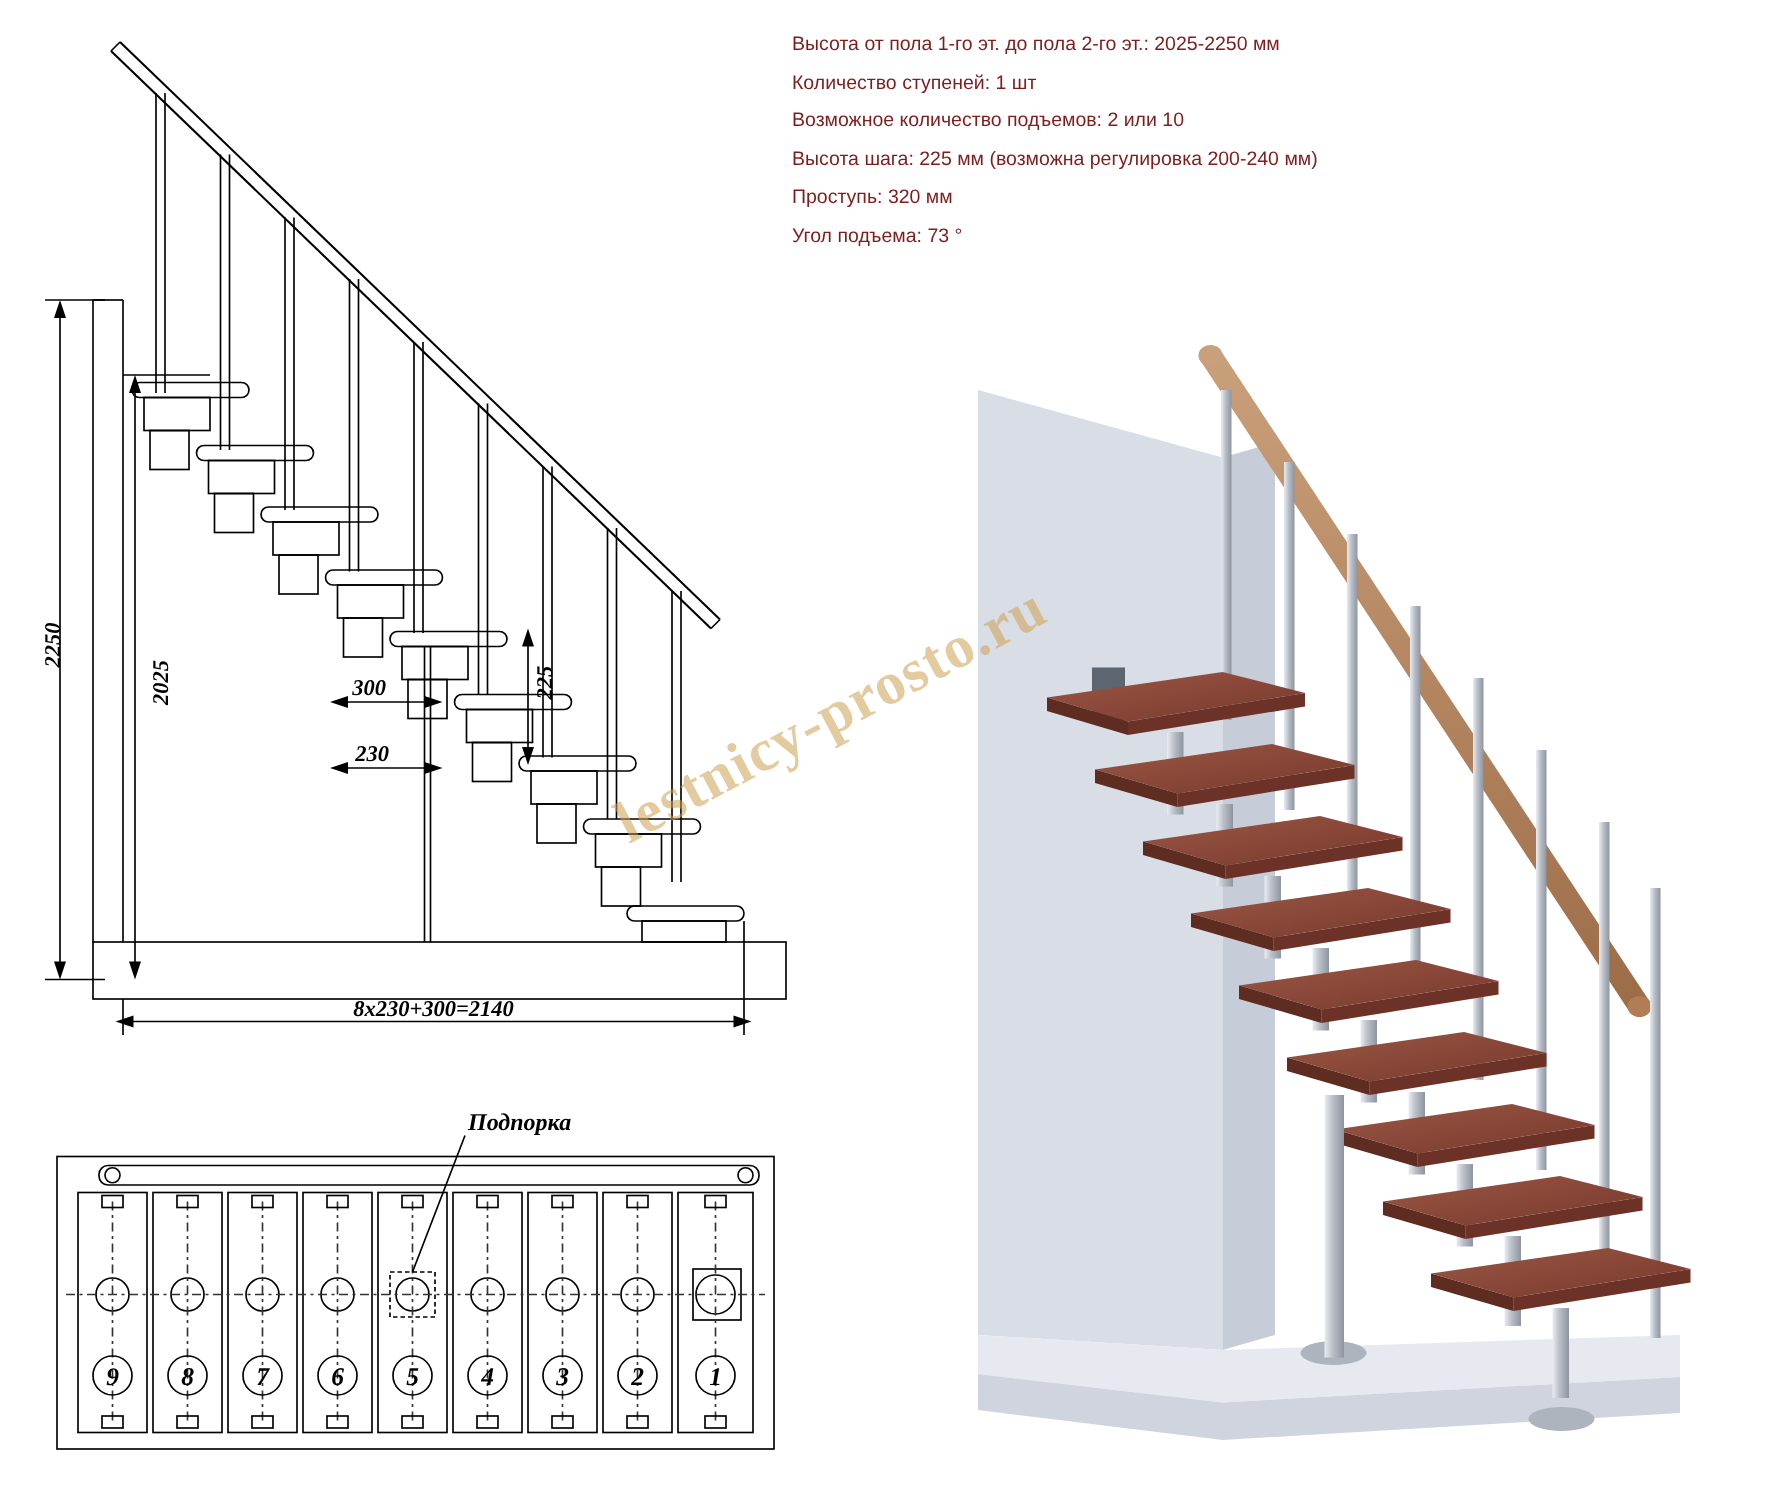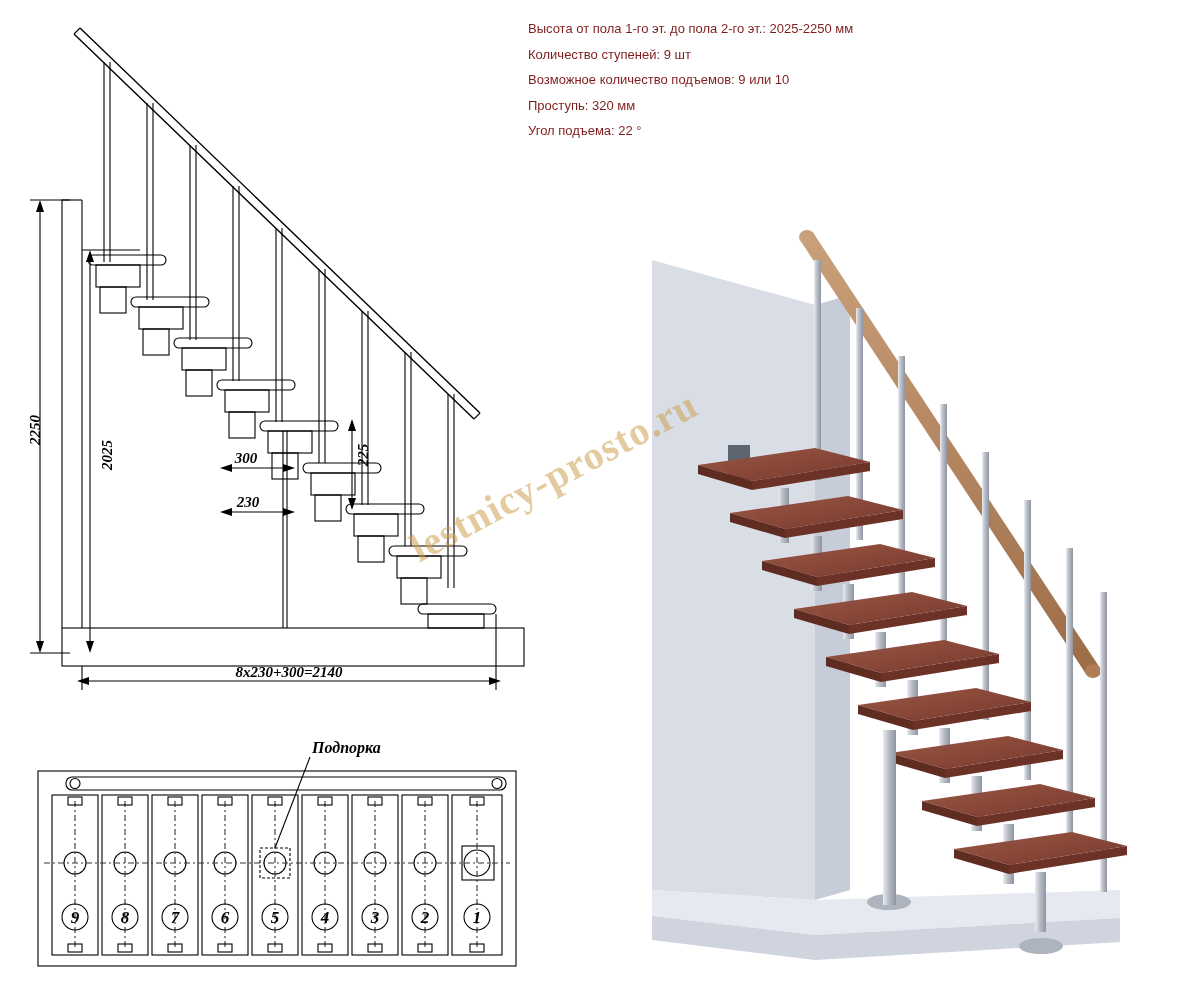--- a/index.html
+++ b/index.html
@@ -58,24 +58,25 @@
     font-weight:bold;
     font-size:16px;
     fill:#000;
   }
 </style>
 </head>
 <body>
 
 <div class="spec-list">
   <div>Высота от пола 1-го эт. до пола 2-го эт.: 2025-2250 мм</div>
-  <div>Количество ступеней: 9 шт</div>
-  <div>Возможное количество подъемов: 9 или 10</div>
+  <div>Количество ступеней: 1 шт</div>
+  <div>Возможное количество подъемов: 2 или 10</div>
+  <div>Высота шага: 225 мм (возможна регулировка 200-240 мм)</div>
   <div>Проступь: 320 мм</div>
-  <div>Угол подъема: 22 °</div>
+  <div>Угол подъема: 73 °</div>
 </div>
 
 <svg id="elevation" width="560" height="720">
   <g stroke="#000" fill="none" stroke-width="1.1">
 
     <rect x="62" y="628" width="462" height="38"></rect>
     <line x1="62" y1="628" x2="62" y2="200"></line>
     <line x1="62" y1="200" x2="82" y2="200"></line>
     <line x1="82" y1="200" x2="82" y2="628"></line>
 

